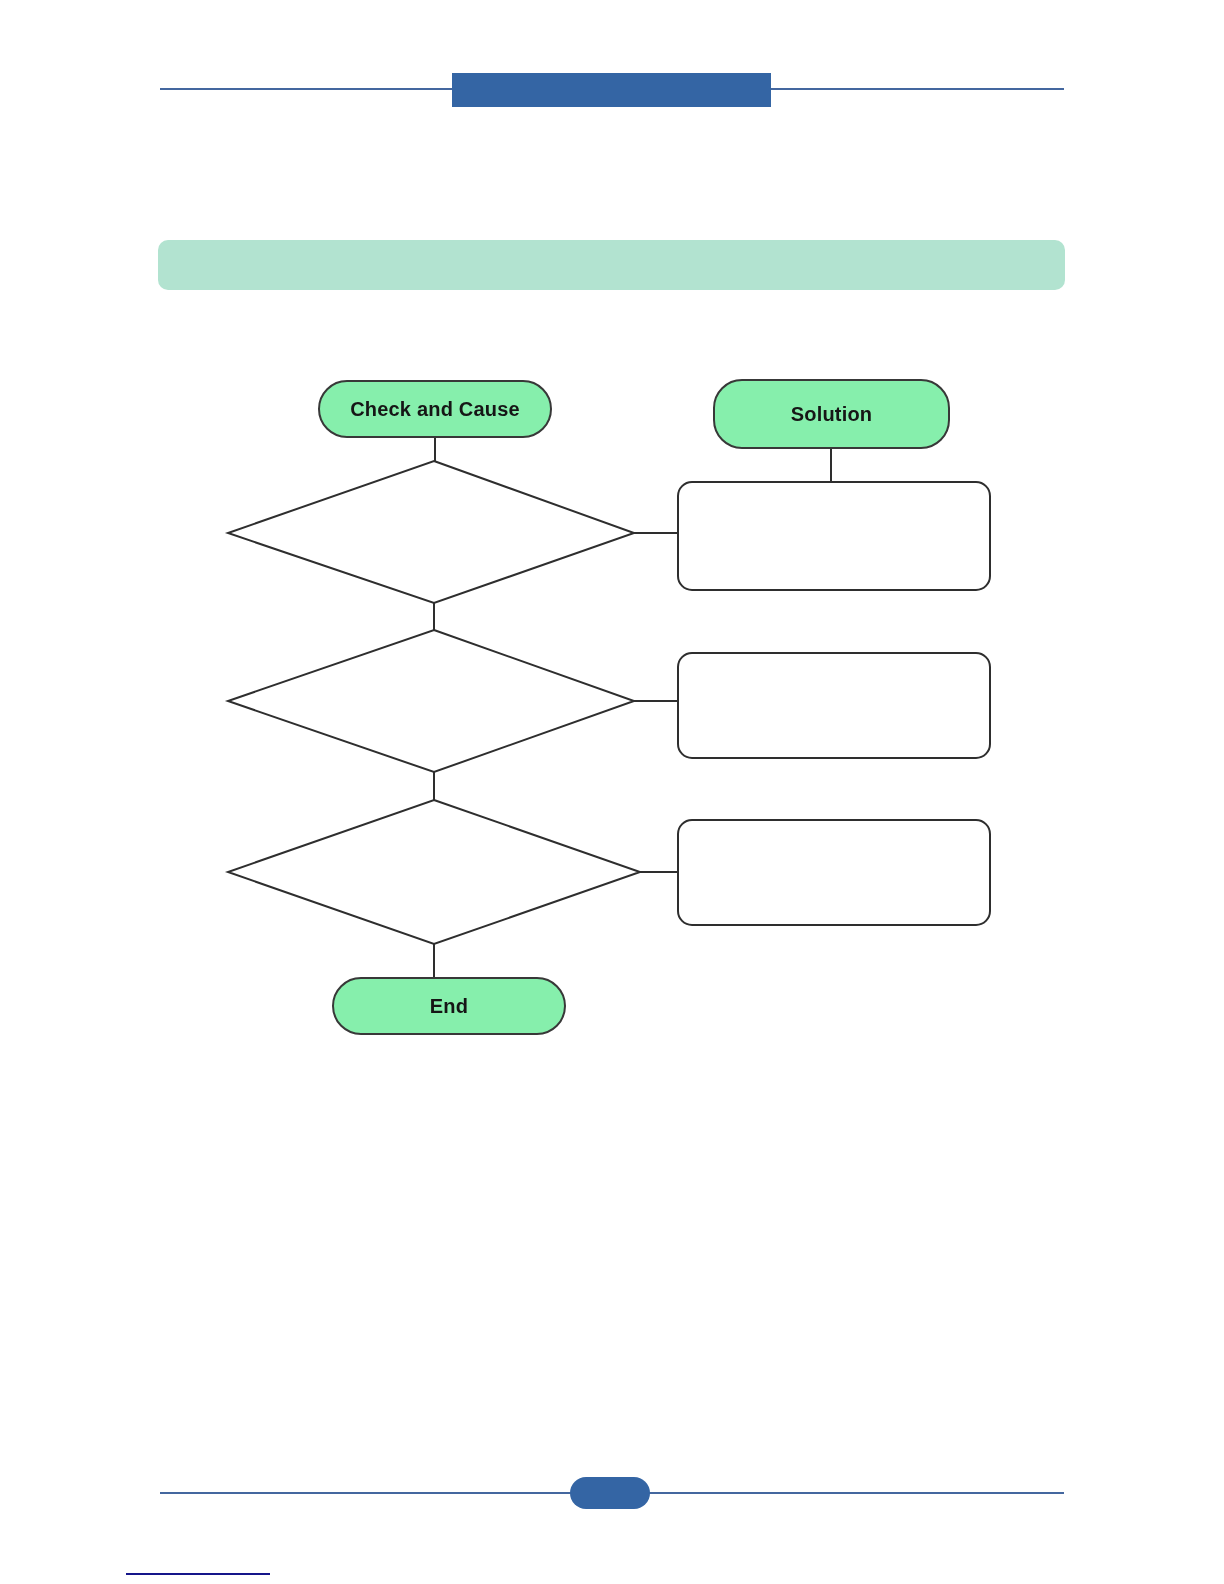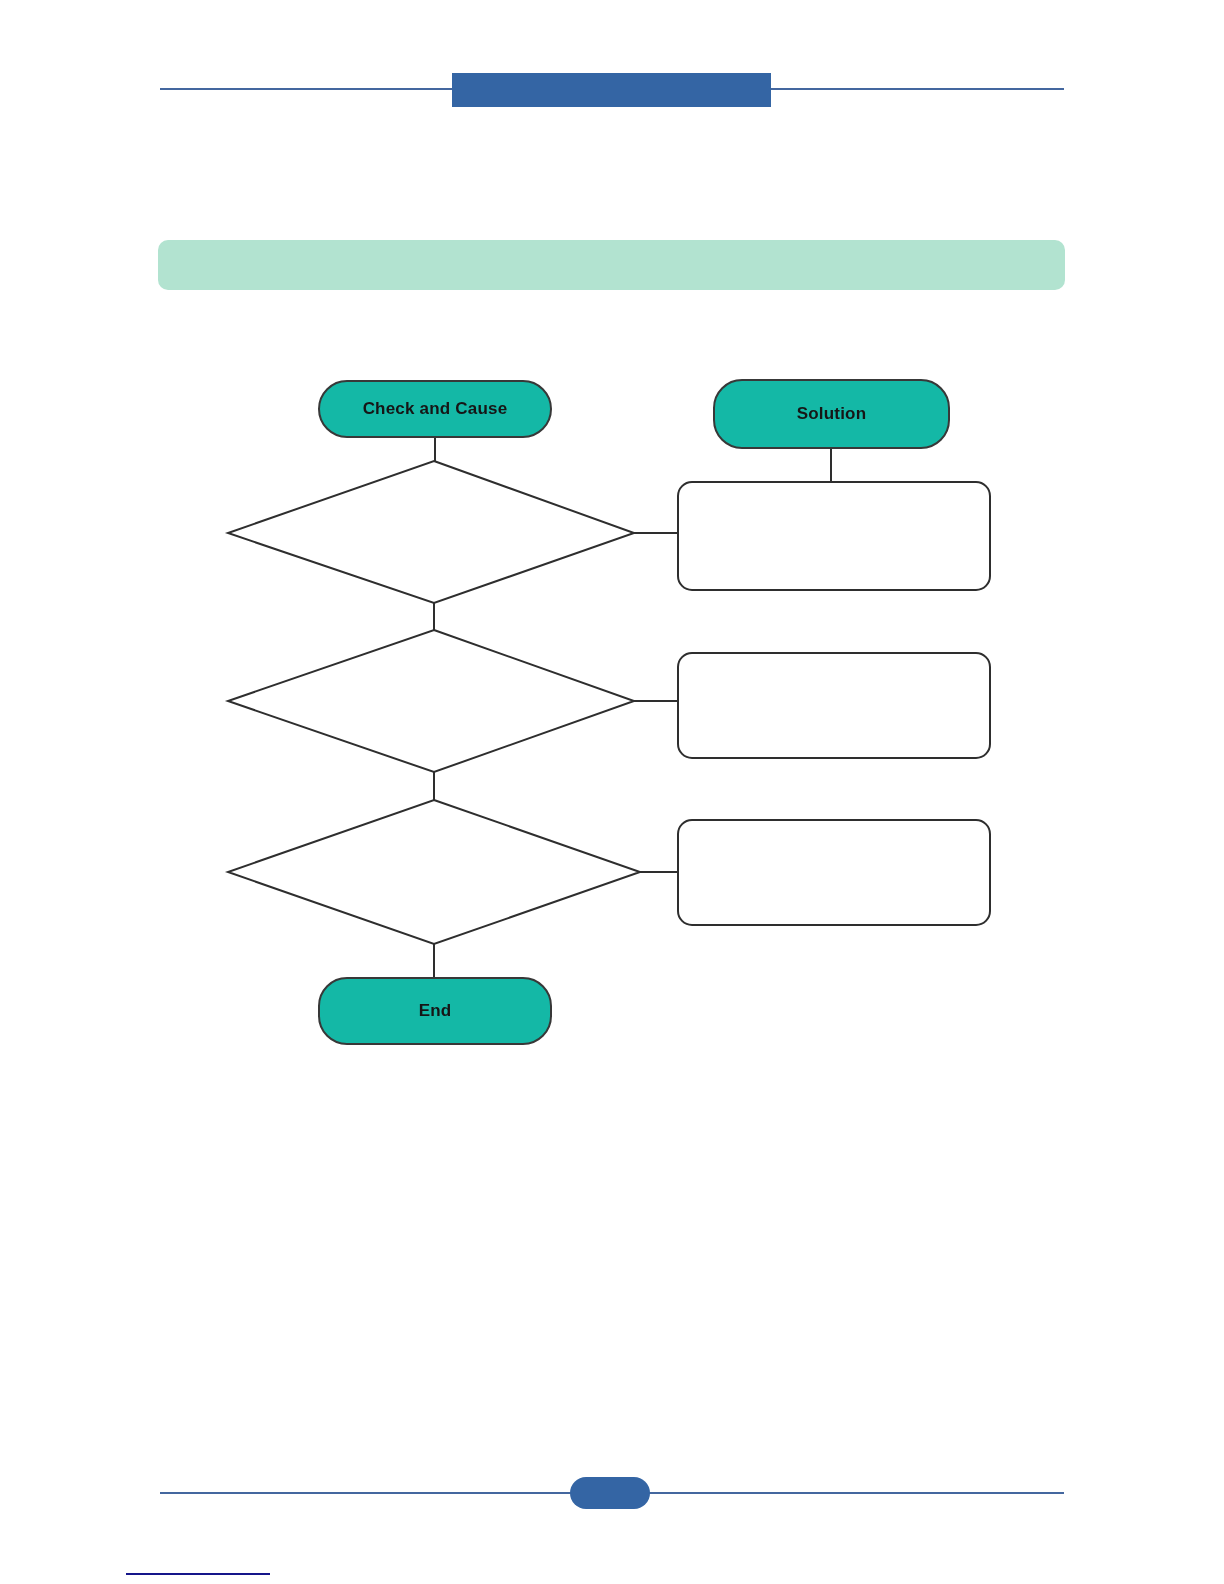--- a/index.html
+++ b/index.html
@@ -36,31 +36,31 @@
     position: absolute; left: 0; top: 0;
     width: 1224px; height: 1584px;
   }
   .shape { fill: #ffffff; stroke: #2e2e2e; stroke-width: 2; }
   .conn  { stroke: #2e2e2e; stroke-width: 2; }
 
   
   .stadium {
     position: absolute;
     display: flex; align-items: center; justify-content: center;
-    background: #14b8a6;
+    background: #86efac;
     border: 2px solid #383838;
     border-radius: 29px;
     font-weight: bold;
-    font-size: 17px;
+    font-size: 20px;
     color: #161616;
     letter-spacing: 0.2px;
   }
   .stadium.check    { left: 318px; top: 380px; width: 234px; height: 58px; }
   .stadium.solution { left: 713px; top: 379px; width: 237px; height: 70px; }
-  .stadium.end      { left: 318px; top: 977px; width: 234px; height: 68px; }
+  .stadium.end      { left: 332px; top: 977px; width: 234px; height: 58px; }
 
   
   .footer-rule {
     left: 160px; top: 1492px; width: 904px; height: 2px;
     background: #44679f;
   }
   .footer-badge {
     left: 570px; top: 1477px; width: 80px; height: 32px;
     border-radius: 16px;
     background: #3465a4;

